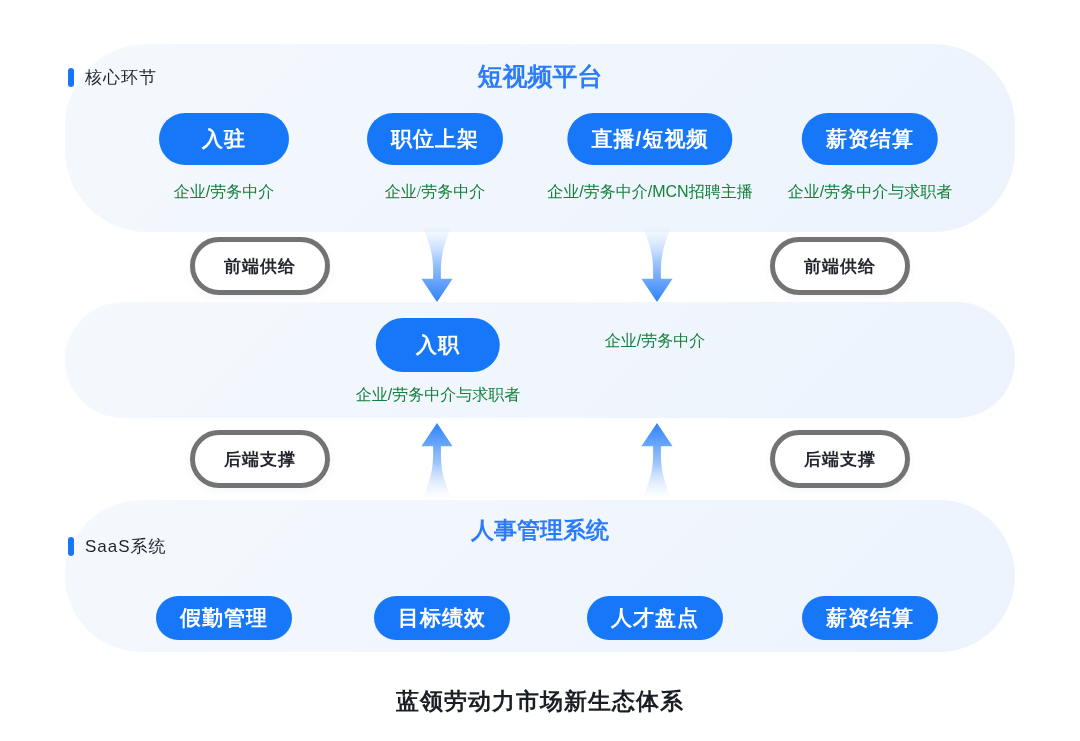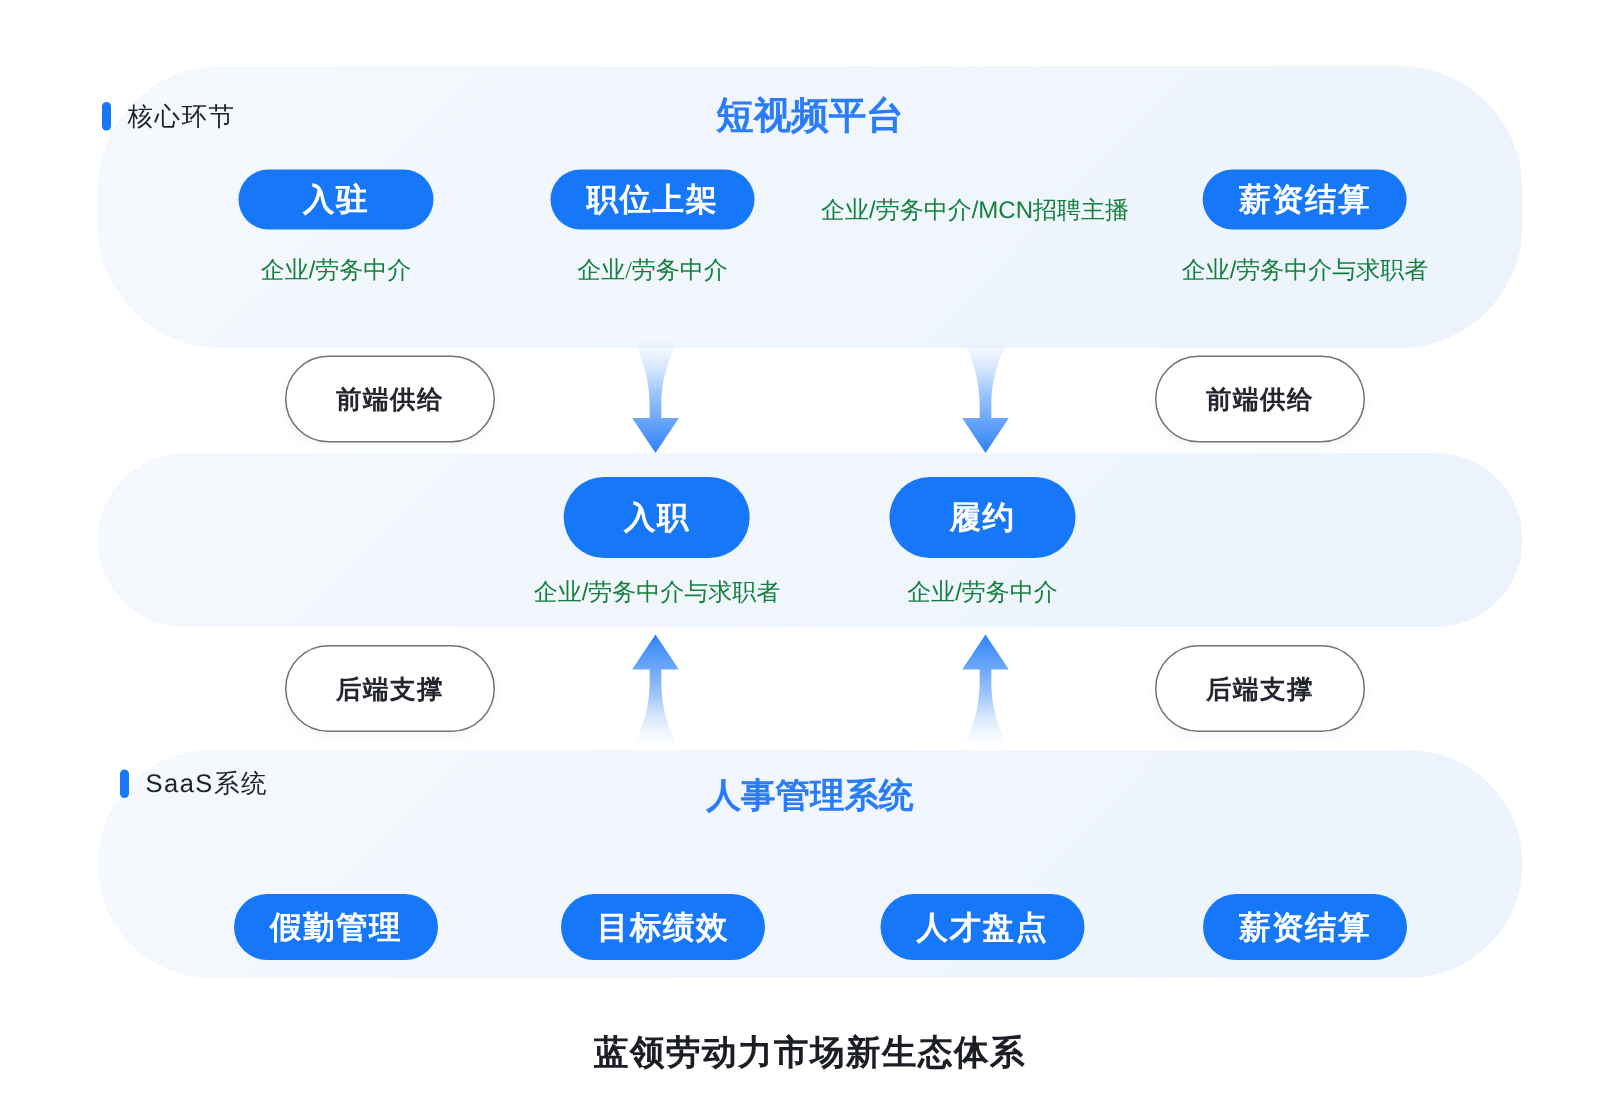--- a/index.html
+++ b/index.html
@@ -18,32 +18,32 @@
   }
   .band-top .band-title{top:16px;font-size:25px;}
   .band-bottom .band-title{top:15px;font-size:23px;}
   
   .tag{position:absolute;display:flex;align-items:center;gap:11px;}
   .tag-bar{width:6px;height:19px;border-radius:3px;background:#1677F8;}
   .tag-text{font-size:17px;font-weight:normal;color:#1E232B;letter-spacing:1px;}
   
   .col{position:absolute;transform:translateX(-50%);display:flex;flex-direction:column;align-items:center;}
   .pill-blue{
-    min-width:130px;height:40px;padding:0 24px;box-sizing:border-box;
+    min-width:130px;height:52px;padding:0 24px;box-sizing:border-box;
     background:#1677F8;border-radius:26px;display:flex;align-items:center;justify-content:center;
     color:#ffffff;font-size:21px;font-weight:bold;letter-spacing:1px;white-space:nowrap;
   }
   .col .sub{margin-top:17px;font-size:16px;color:#15803d;white-space:nowrap;}
   .col-mid .pill-blue{min-width:124px;height:54px;border-radius:27px;text-align:right;}
   .col-mid .sub{margin-top:13px;}
   .pill-bottom{position:absolute;transform:translateX(-50%);top:596px;height:44px;border-radius:27px;}
   
   .pill-white{
     position:absolute;width:140px;height:58px;border-radius:29px;box-sizing:border-box;
-    background:#ffffff;border:1px solid #737373;box-shadow:0 3px 8px rgba(40,70,160,0.05);
+    background:#ffffff;border:5px solid #737373;box-shadow:0 3px 8px rgba(40,70,160,0.05);
     display:flex;align-items:center;justify-content:center;
     font-size:17px;font-weight:bold;color:#23262E;letter-spacing:1px;
   }
   
   .arrow{position:absolute;transform:translateX(-50%);width:42px;height:74px;}
   .arrow svg{display:block;width:100%;height:100%;}
   
   .caption{
     position:absolute;left:65px;width:950px;top:686px;text-align:center;
     font-size:23px;font-weight:bold;color:#1B1E24;letter-spacing:1px;
@@ -65,20 +65,21 @@
 
   <div class="col" style="left:224px;top:113px;">
     <div class="pill-blue">入驻</div>
     <div class="sub">企业/劳务中介</div>
   </div>
   <div class="col" style="left:435px;top:113px;font-family:Liberation Serif, serif;">
     <div class="pill-blue">职位上架</div>
     <div class="sub">企业/劳务中介</div>
   </div>
   <div class="col" style="left:650px;top:113px;">
+    <div class="pill-blue">直播/短视频</div>
     <div class="sub">企业/劳务中介/MCN招聘主播</div>
   </div>
   <div class="col" style="left:870px;top:113px;">
     <div class="pill-blue">薪资结算</div>
     <div class="sub">企业/劳务中介与求职者</div>
   </div>
 
   <div class="pill-white" style="left:190px;top:237px;">前端供给</div>
   <div class="pill-white" style="left:770px;top:237px;">前端供给</div>
 
@@ -107,21 +108,20 @@
     </svg>
   </div>
 
   <div class="band band-middle"></div>
 
   <div class="col col-mid" style="left:438px;top:318px;">
     <div class="pill-blue">入职</div>
     <div class="sub">企业/劳务中介与求职者</div>
   </div>
   <div class="col col-mid" style="left:655px;top:318px;">
-    <div class="pill-blue">履约</div>
     <div class="sub">企业/劳务中介</div>
   </div>
 
   <div class="pill-white" style="left:190px;top:430px;">后端支撑</div>
   <div class="pill-white" style="left:770px;top:430px;">后端支撑</div>
 
   <div class="arrow" style="left:437px;top:423px;">
     <svg viewBox="0 0 42 76" xmlns="http://www.w3.org/2000/svg">
       <defs>
           <linearGradient id="gu1" x1="0" y1="0" x2="0" y2="1">
@@ -143,21 +143,21 @@
       </linearGradient>
         </defs>
       <path d="M7,76 C13,60 17,50 17,32 L17,24 L5,24 L21,0 L37,24 L25,24 L25,32 C25,50 29,60 35,76 Z" fill="url(#gu2)"></path>
     </svg>
   </div>
 
   <div class="band band-bottom">
     <div class="band-title">人事管理系统</div>
   </div>
 
-  <div class="tag" style="left:68px;top:511px;margin-left:12px;">
+  <div class="tag" style="left:68px;top:535px;">
     <span class="tag-bar"></span>
     <span class="tag-text">SaaS系统</span>
   </div>
 
   <div class="pill-blue pill-bottom" style="left:224px;">假勤管理</div>
   <div class="pill-blue pill-bottom" style="left:442px;">目标绩效</div>
   <div class="pill-blue pill-bottom" style="left:655px;">人才盘点</div>
   <div class="pill-blue pill-bottom" style="left:870px;">薪资结算</div>
 
   <div class="caption">蓝领劳动力市场新生态体系</div>

